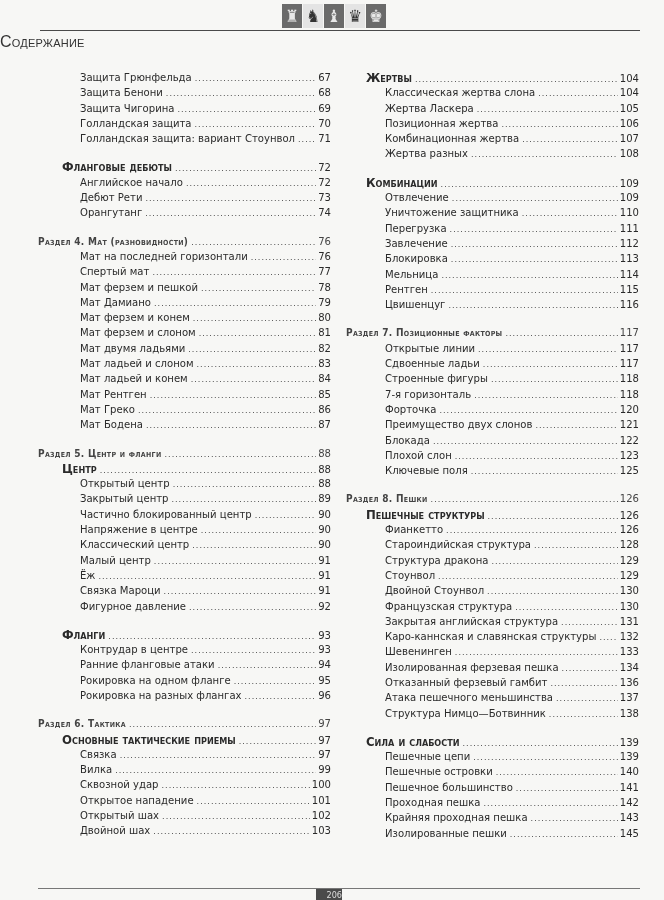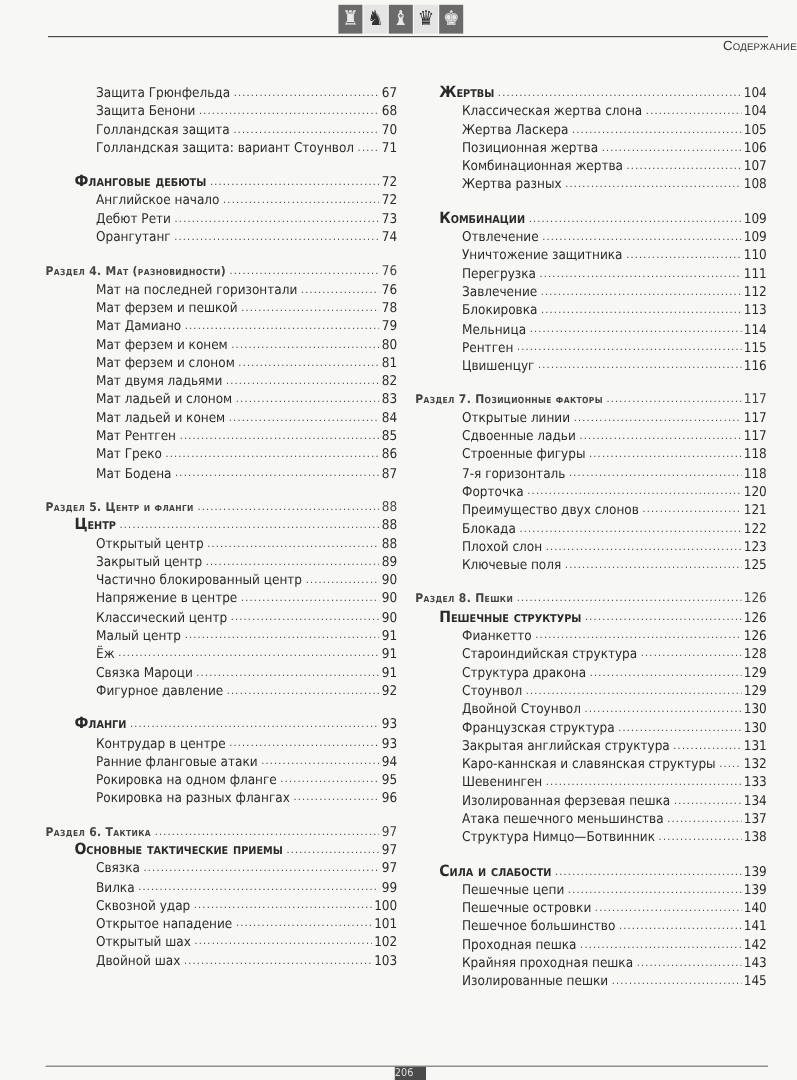--- a/index.html
+++ b/index.html
@@ -5,38 +5,38 @@
   html, body { margin: 0; padding: 0; }
   body {
     width: 664px; height: 900px; background: #f7f7f5; position: relative; overflow: hidden;
     font-family: "DejaVu Sans Condensed", "DejaVu Sans", sans-serif; color: #2a2a2a;
   }
   .top-rule { position: absolute; left: 40px; right: 24px; top: 30px; height: 0; border-top: 1px solid #4a4a4a; }
   .pieces { position: absolute; left: 282px; top: 4px; display: flex; gap: 1px; }
   .piece { width: 20px; height: 24px; display: flex; align-items: center; justify-content: center; font-size: 17px; line-height: 1; }
   .piece.dark { background: #6a6a6a; color: #e8e8e8; }
   .piece.light { background: #e4e4e4; color: #333; }
-  .header-title { position: absolute; left: 0; right: 0; top: 33px; text-align: right; font-size: 11px; letter-spacing: 0.2px; color: #333; font-variant: small-caps; font-family: "Liberation Sans", sans-serif; }
+  .header-title { position: absolute; left: 0; right: 0; top: 33px; text-align: left; font-size: 16px; letter-spacing: 0.2px; color: #333; font-variant: small-caps; font-family: "Liberation Sans", sans-serif; }
   .col { position: absolute; top: 70px; }
   .col.left { left: 38px; width: 293px; }
   .col.right { left: 346px; width: 293px; }
   .row { display: flex; align-items: baseline; height: 15.3px; font-size: 11.2px; white-space: nowrap; }
   .row .t { flex: 0 0 auto; padding-right: 3px; }
   .row .dots { flex: 1 1 auto; overflow: hidden; height: 11px; position: relative; }
   .row .dots::after { content: "........................................................................................................................................................"; position: absolute; left: 0; bottom: -2px; letter-spacing: 1px; font-size: 9px; color: #444; }
   .row .p { flex: 0 0 auto; padding-left: 2px; text-align: right; min-width: 12px; }
   .row.item .t { padding-left: 42px; }
   .row.item.r .t { padding-left: 39px; }
   .row.sub .t { padding-left: 24px; font-weight: bold; font-variant: small-caps; font-size: 13px; }
   .row.sub.r .t { padding-left: 20px; }
   .row.sec .t { font-weight: bold; font-variant: small-caps; font-size: 10px; color: #444; letter-spacing: 0.3px; }
   .row.sec .p { color: #444; }
   .gap { height: 13px; }
   .bottom-rule { position: absolute; left: 38px; right: 24px; top: 888px; border-top: 1px solid #777; }
-  .page-num { position: absolute; left: 329px; top: 889px; width: 26px; height: 12px; background: #4a4a4a; color: #ddd; font-size: 9px; text-align: left; line-height: 12px; }
+  .page-num { position: absolute; left: 316px; top: 889px; width: 26px; height: 12px; background: #4a4a4a; color: #ddd; font-size: 9px; text-align: right; line-height: 12px; }
 </style>
 </head>
 <body>
 
 <div class="pieces" id="pieces">
     <span class="piece dark">♜</span>
     <span class="piece light">♞</span>
     <span class="piece dark">♝</span>
     <span class="piece light">♛</span>
     <span class="piece dark">♚</span>
@@ -49,20 +49,25 @@
       <span class="t">Защита Грюнфельда</span>
       <span class="dots"></span>
       <span class="p">67</span>
     </div>
     <div class="row item">
       <span class="t">Защита Бенони</span>
       <span class="dots"></span>
       <span class="p">68</span>
     </div>
     <div class="row item">
+      <span class="t">Защита Чигорина</span>
+      <span class="dots"></span>
+      <span class="p">69</span>
+    </div>
+    <div class="row item">
       <span class="t">Голландская защита</span>
       <span class="dots"></span>
       <span class="p">70</span>
     </div>
     <div class="row item">
       <span class="t">Голландская защита: вариант Стоунвол</span>
       <span class="dots"></span>
       <span class="p">71</span>
     </div>
     <div class="gap"></div>
@@ -89,20 +94,25 @@
     <div class="gap"></div>
     <div class="row sec">
       <span class="t">Раздел 4. Мат (разновидности)</span>
       <span class="dots"></span>
       <span class="p">76</span>
     </div>
     <div class="row item">
       <span class="t">Мат на последней горизонтали</span>
       <span class="dots"></span>
       <span class="p">76</span>
+    </div>
+    <div class="row item">
+      <span class="t">Спертый мат</span>
+      <span class="dots"></span>
+      <span class="p">77</span>
     </div>
     <div class="row item">
       <span class="t">Мат ферзем и пешкой</span>
       <span class="dots"></span>
       <span class="p">78</span>
     </div>
     <div class="row item">
       <span class="t">Мат Дамиано</span>
       <span class="dots"></span>
       <span class="p">79</span>
@@ -452,20 +462,25 @@
     </div>
     <div class="row item r">
       <span class="t">Шевенинген</span>
       <span class="dots"></span>
       <span class="p">133</span>
     </div>
     <div class="row item r">
       <span class="t">Изолированная ферзевая пешка</span>
       <span class="dots"></span>
       <span class="p">134</span>
+    </div>
+    <div class="row item r">
+      <span class="t">Отказанный ферзевый гамбит</span>
+      <span class="dots"></span>
+      <span class="p">136</span>
     </div>
     <div class="row item r">
       <span class="t">Атака пешечного меньшинства</span>
       <span class="dots"></span>
       <span class="p">137</span>
     </div>
     <div class="row item r">
       <span class="t">Структура Нимцо—Ботвинник</span>
       <span class="dots"></span>
       <span class="p">138</span>

